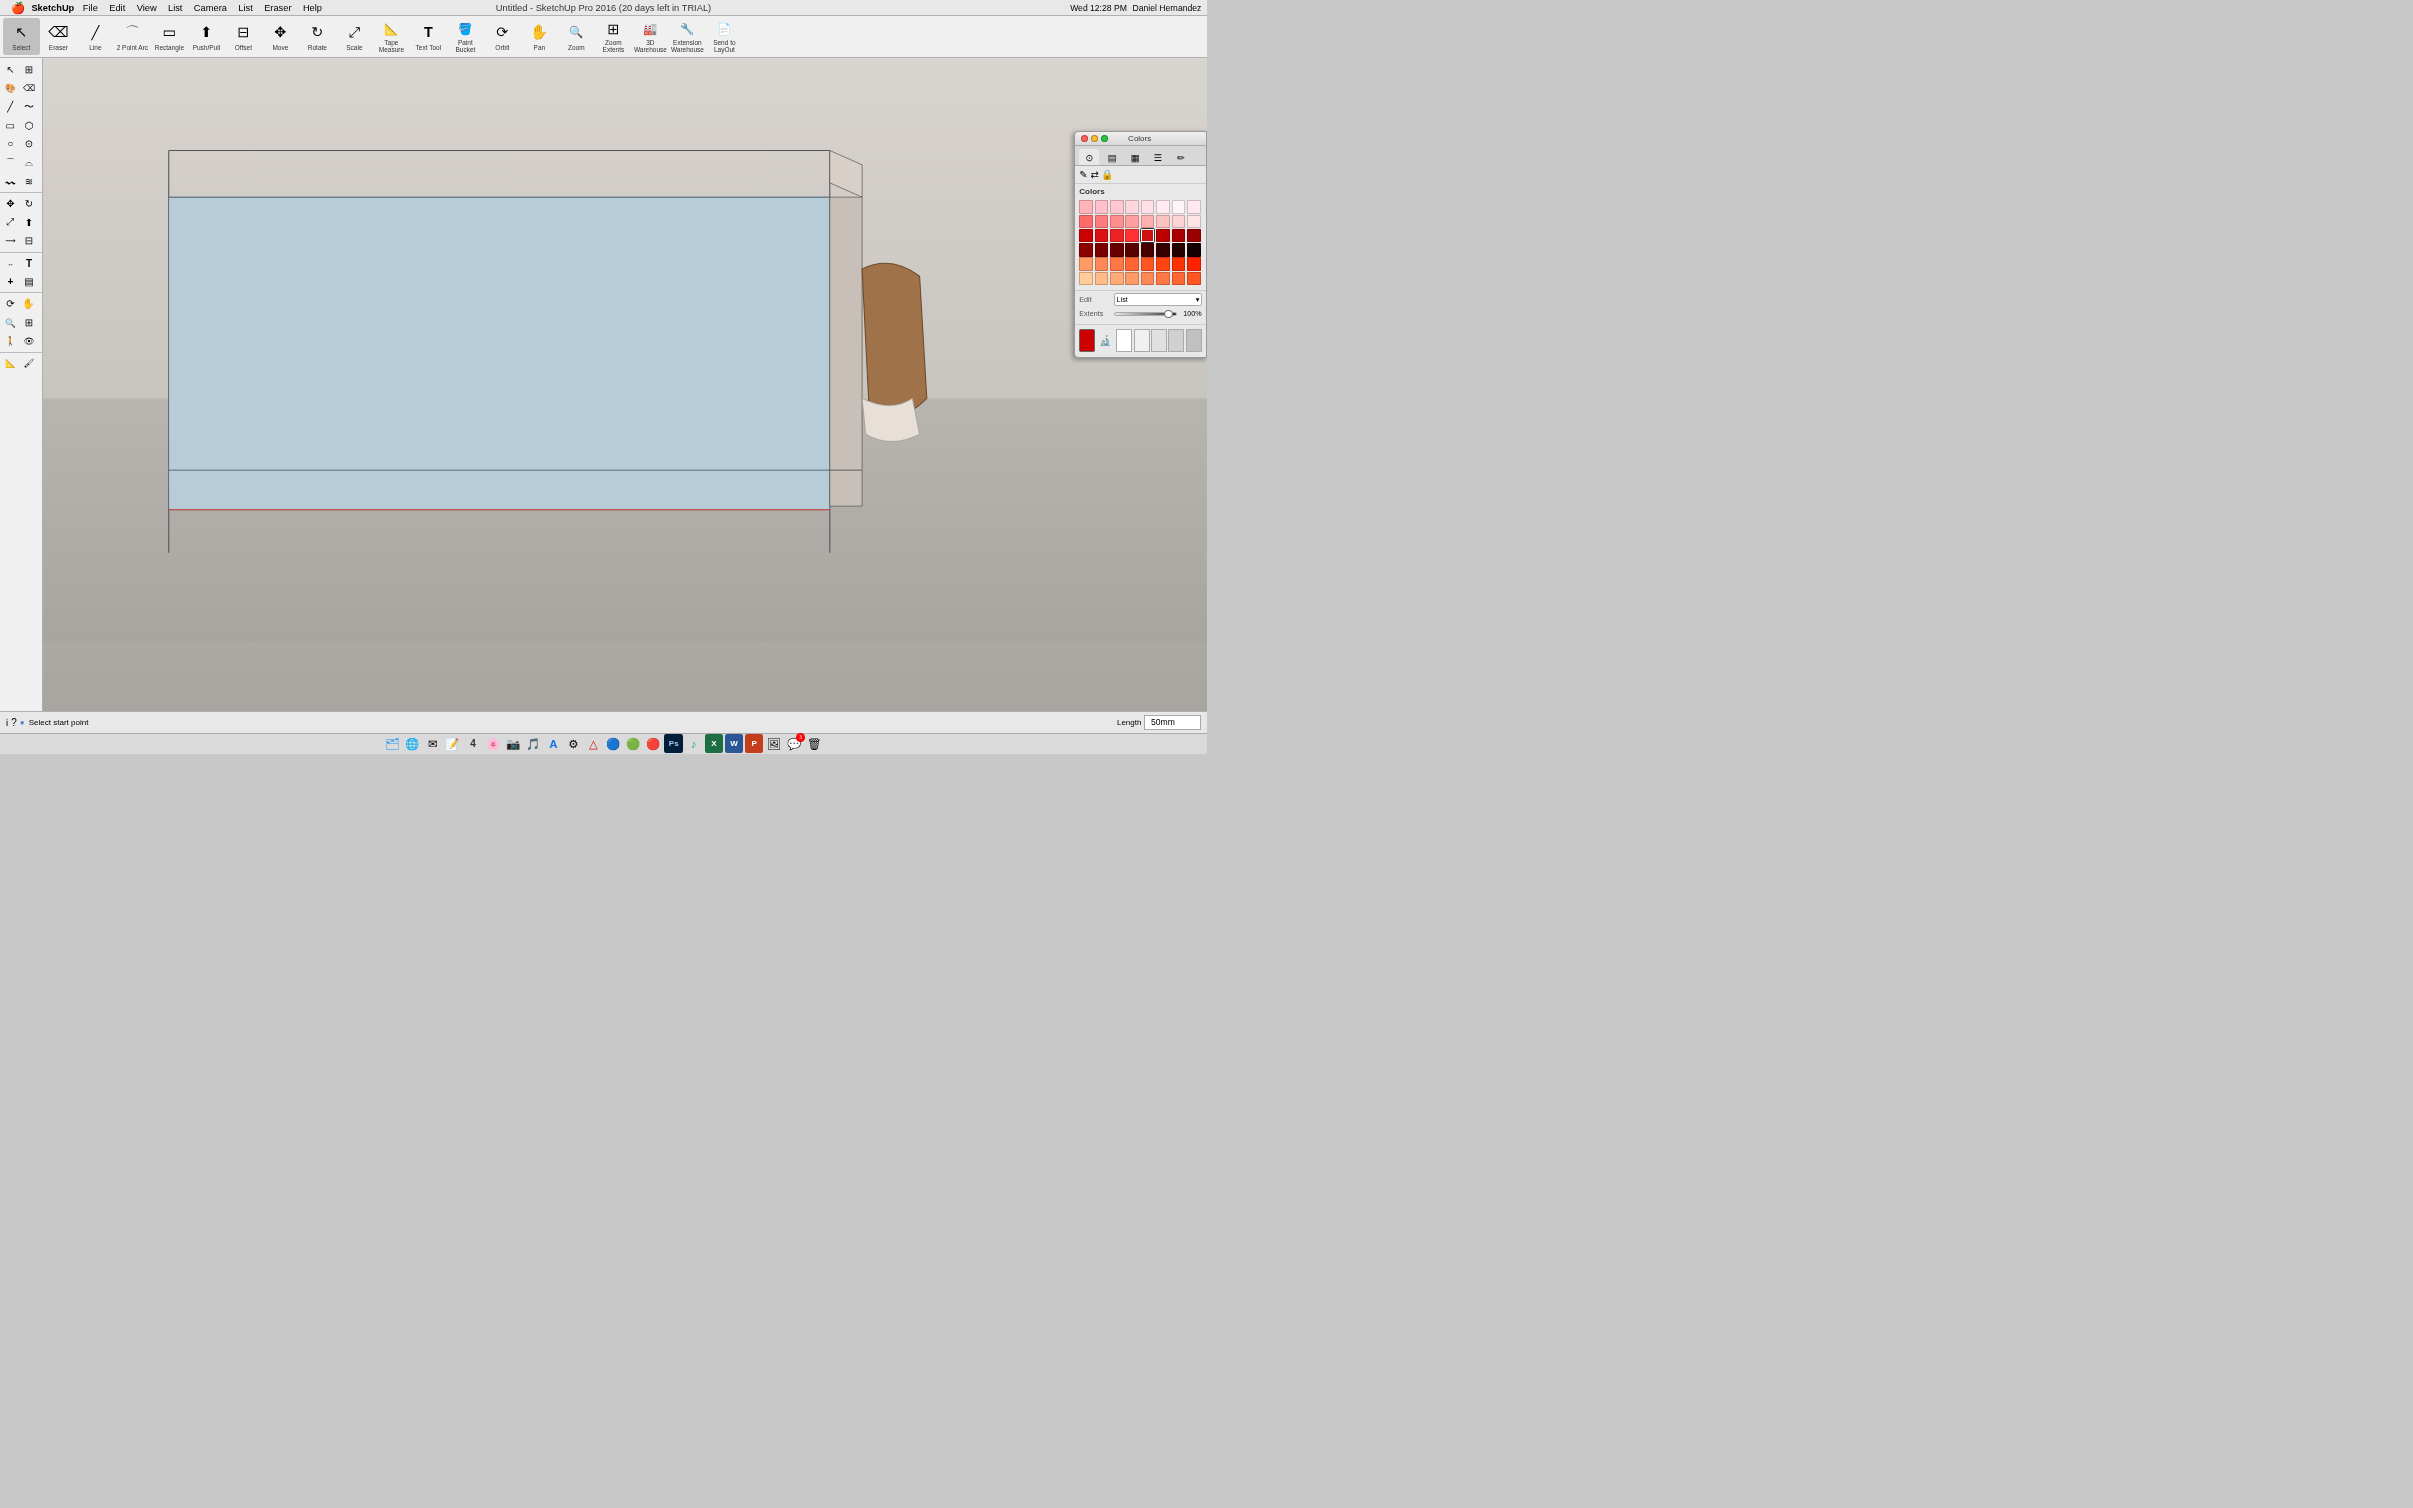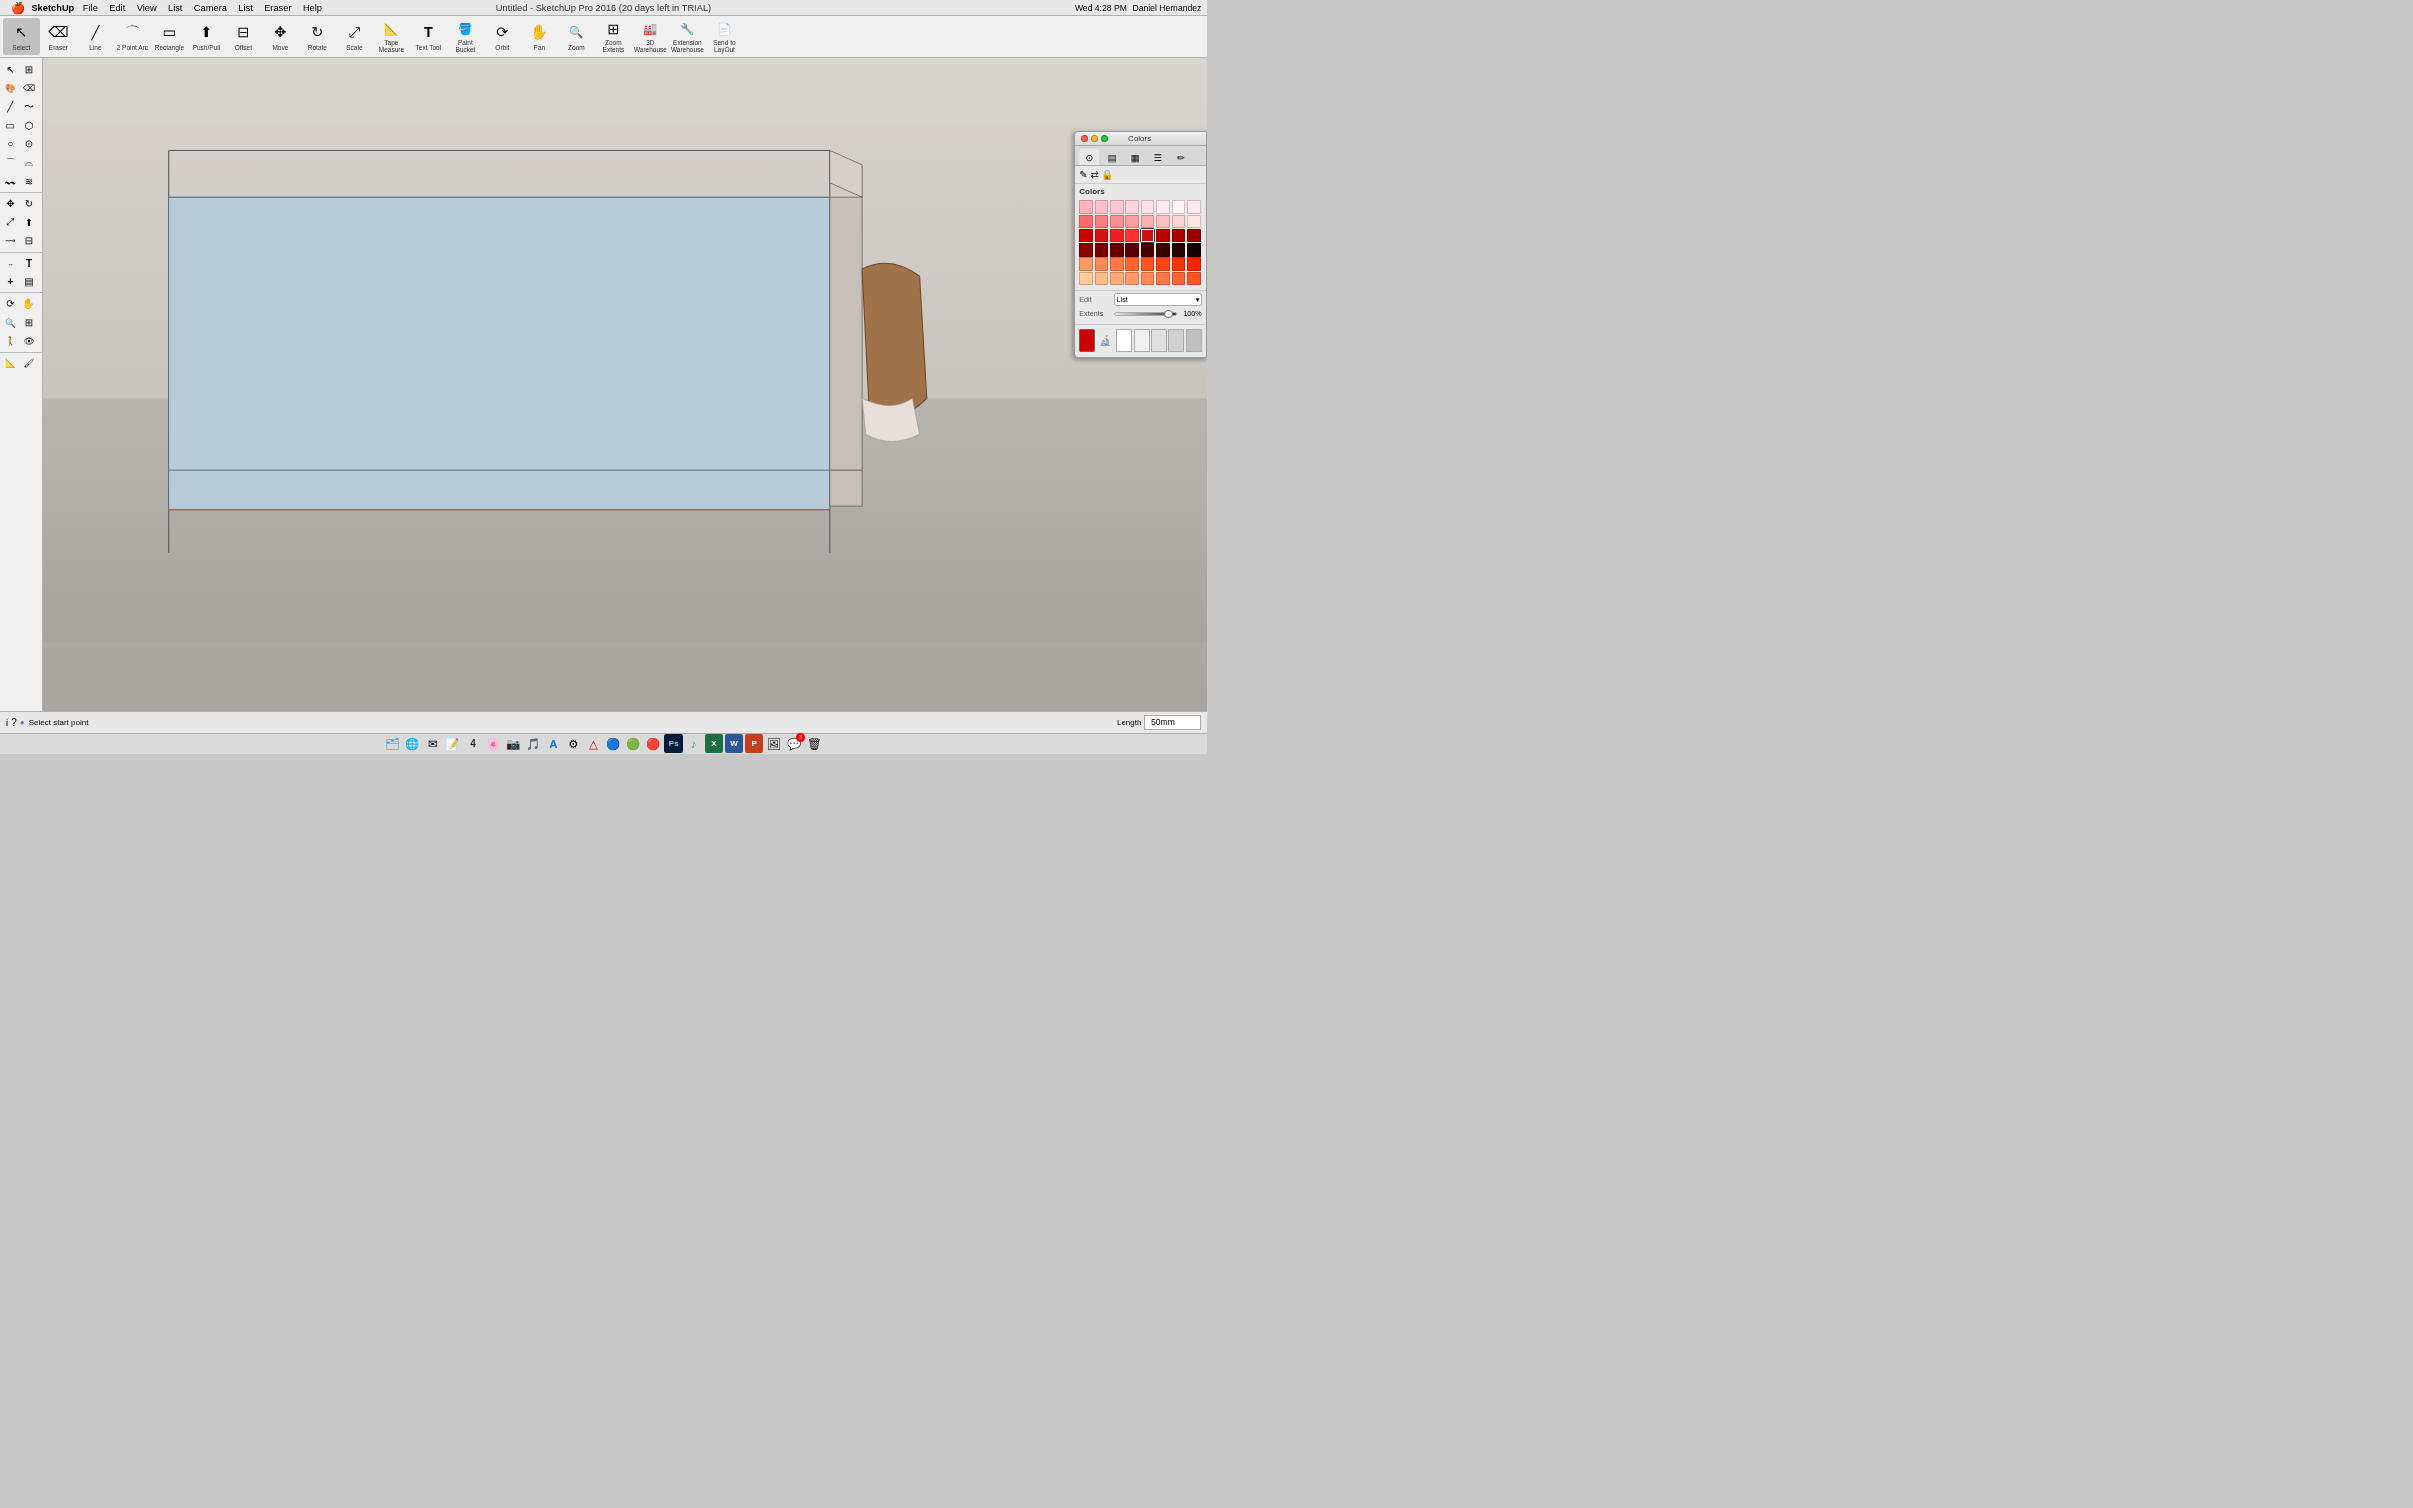--- a/index.html
+++ b/index.html
@@ -400,21 +400,21 @@
   <span class="menubar-item">File</span>
   <span class="menubar-item">Edit</span>
   <span class="menubar-item">View</span>
   <span class="menubar-item">List</span>
   <span class="menubar-item">Camera</span>
   <span class="menubar-item">List</span>
   <span class="menubar-item">Eraser</span>
   <span class="menubar-item">Help</span>
   <span id="menubar-title">Untitled - SketchUp Pro 2016 (20 days left in TRIAL)</span>
   <div id="menubar-right">
-    <span>Wed 4:28 PM</span>
+    <span>Wed 12:28 PM</span>
     <span>Daniel Hernandez</span>
   </div>
 </div>
 
 <div id="toolbar">
   <div class="tool-btn active">
     <div class="tool-icon">↖</div>
     <div class="tool-label">Select</div>
   </div>
   <div class="tool-btn">

